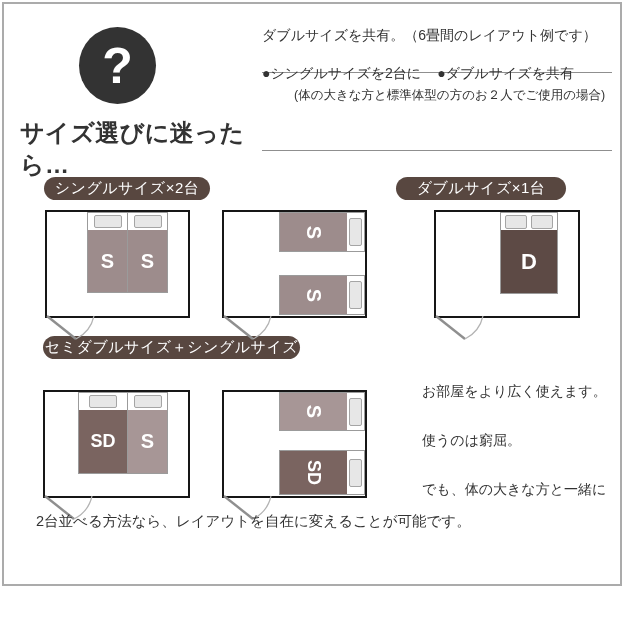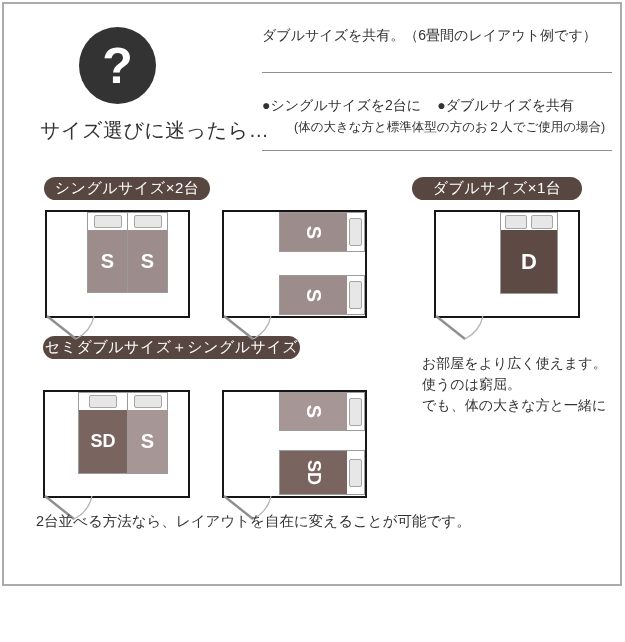--- a/index.html
+++ b/index.html
@@ -11,24 +11,24 @@
   html,body{margin:0;padding:0;background:#ffffff;}
   .canvas{
     position:relative;width:625px;height:642px;overflow:hidden;
     font-family:"Liberation Sans","DejaVu Sans",sans-serif;color:var(--text);
     background:#fff;
   }
   .abs{position:absolute;}
   .frame{left:2px;top:2px;width:620px;height:584px;border:2px solid var(--frame-border);box-sizing:border-box;background:#fff;}
   .q-circle{left:79px;top:27px;width:77px;height:77px;border-radius:50%;background:var(--circle);
     display:flex;align-items:center;justify-content:center;color:#fff;font-size:50px;font-weight:bold;}
-  .main-title{left:40px;top:117px;width:240px;font-size:20px;font-weight:normal;letter-spacing:.5px;}
+  .main-title{left:20px;top:117px;width:240px;font-size:24px;font-weight:bold;letter-spacing:.5px;}
   .intro{left:262px;top:23px;width:352px;font-size:14px;line-height:24px;}
   .rule{height:0;border-top:1px solid #8f8f8f;}
-  .bullets{left:262px;top:94px;width:352px;font-size:14px;line-height:22px;}
+  .bullets{left:262px;top:62px;width:352px;font-size:14px;line-height:22px;}
   .bullets .gap{display:inline-block;width:16px;}
   .bullet-note{font-size:12.5px;margin-left:32px;}
   .pill{height:23px;border-radius:12px;background:var(--accent-pill);color:#fff;
     display:flex;align-items:center;justify-content:center;font-size:15px;font-weight:normal;letter-spacing:.5px;}
   .room{background:#fff;border:2px solid var(--room-border);box-sizing:border-box;}
   .bed{position:absolute;background:#fff;border:1px solid #9b9b9b;box-sizing:border-box;display:flex;flex-direction:column;}
   .bed .head{height:17px;display:flex;align-items:center;justify-content:center;gap:4px;background:#fff;flex:0 0 auto;}
   .bed .body{flex:1;display:flex;align-items:center;justify-content:center;color:#fff;font-weight:bold;}
   .bed.h{flex-direction:row;}
   .bed.h .head{height:auto;width:17px;flex:0 0 17px;order:2;}
@@ -37,21 +37,21 @@
   .pw-sm{width:20px;height:12px;background:var(--pillow);border:1px solid #a5a5a5;border-radius:2px;}
   .bg-s{background:var(--bed-single);}
   .bg-sl{background:var(--bed-single-light);}
   .bg-sd{background:var(--bed-semi-double);}
   .bg-d{background:var(--bed-double);}
   .bl{font-size:20px;}
   .bl-sd{font-size:18px;}
   .bl-d{font-size:22px;}
   .rot{display:inline-block;transform:rotate(90deg);}
   .caption{left:422px;top:353px;width:200px;font-size:14px;line-height:21px;}
-  .caption span{display:block;}
+  .caption span{display:block;margin-top:28px;}
   .footer-note{left:36px;top:512px;width:560px;font-size:14.5px;}
   .door{overflow:visible;}
 </style>
 </head>
 <body>
 
 <div class="canvas">
   <div class="abs frame"></div>
 
   <div class="abs q-circle">
@@ -65,21 +65,21 @@
   <div class="abs rule" style="left:262px;top:72px;width:350px;"></div>
   <div class="abs bullets">
     <div>
       <span>●シングルサイズを2台に</span><span class="gap"></span><span>●ダブルサイズを共有</span>
     </div>
     <div class="bullet-note">(体の大きな方と標準体型の方のお２人でご使用の場合)</div>
   </div>
   <div class="abs rule" style="left:262px;top:150px;width:350px;"></div>
 
   <div class="abs pill" style="left:44px;top:177px;width:166px;">シングルサイズ×2台</div>
-  <div class="abs pill" style="left:412px;top:177px;width:170px;">ダブルサイズ×1台</div>
+  <div class="abs pill" style="left:396px;top:177px;width:170px;">ダブルサイズ×1台</div>
   <div class="abs pill" style="left:43px;top:336px;width:257px;">セミダブルサイズ＋シングルサイズ</div>
 
   <div class="abs room" style="left:45px;top:210px;width:145px;height:108px;">
     <div class="bed" style="left:40px;top:0;width:41px;height:81px;">
       <div class="head">
           <div class="pw-h"></div>
         </div>
       <div class="body bg-s">
           <span class="bl">S</span>
         </div>

